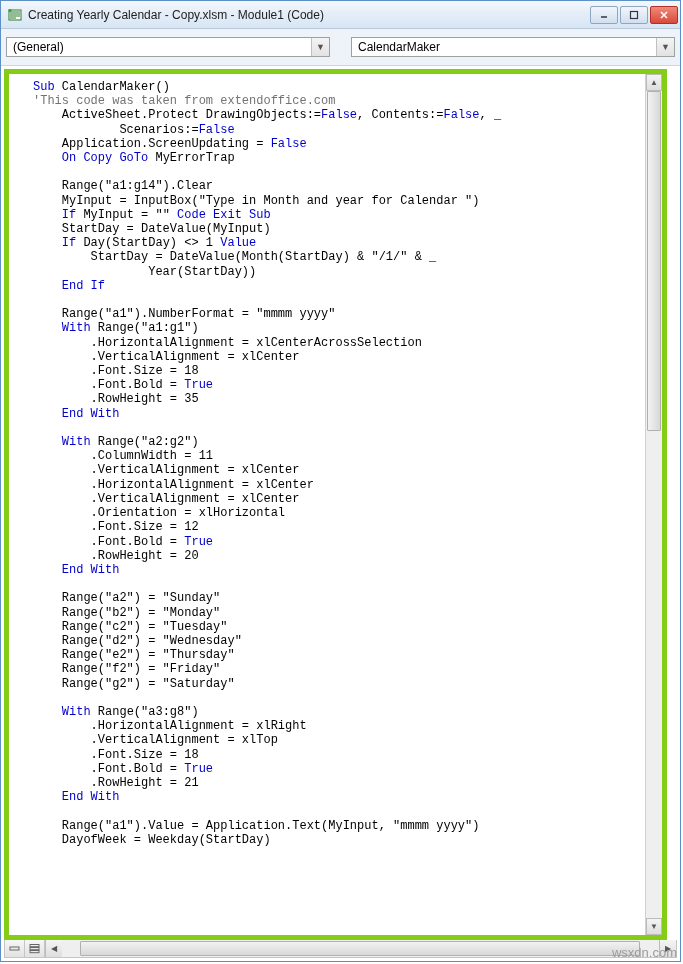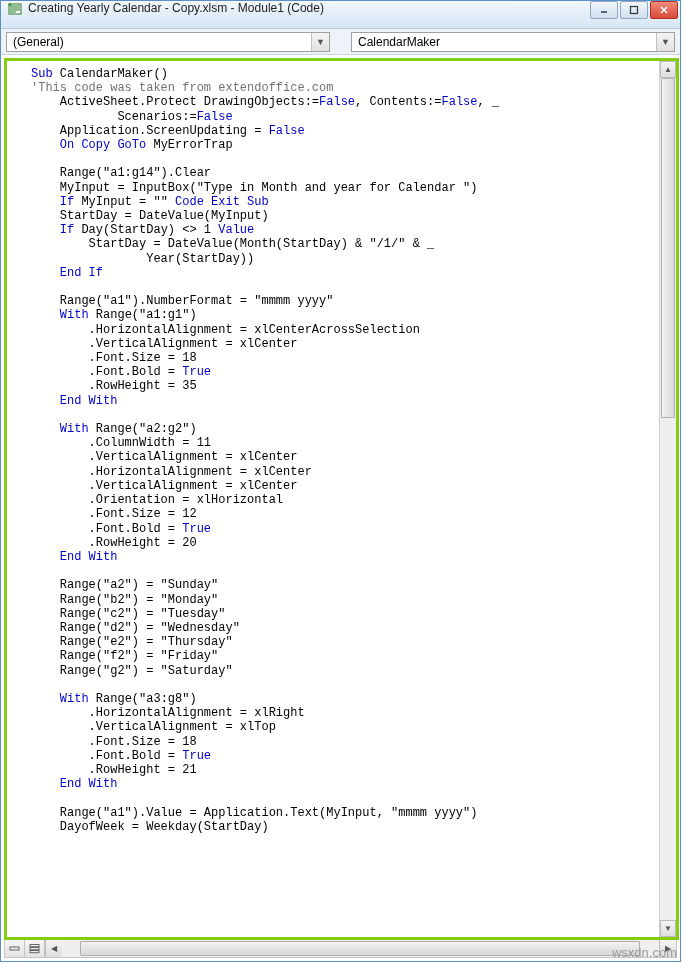--- a/index.html
+++ b/index.html
@@ -20,20 +20,21 @@
     background: #fff;
     display: flex;
     flex-direction: column;
     margin: 0;
   }
   .titlebar {
     height: 28px;
     background: linear-gradient(to bottom, #f4f8fc 0%, #e6eff8 40%, #d7e6f4 100%);
     border-bottom: 1px solid #b8c9dc;
     display: flex;
+    align-items: center;
     padding: 0 2px 0 6px;
     font-size: 12px;
     color: #222;
   }
   .titlebar .ticon {
     width: 16px; height: 16px; margin-right: 5px;
     display: flex; align-items: center; justify-content: center;
   }
   .titlebar .ticon svg { width: 16px; height: 16px; }
   .titlebar .title { flex: 1; }
@@ -47,21 +48,21 @@
     font-size: 10px; color: #334;
   }
   .winbtn.close {
     background: linear-gradient(to bottom, #f08a7a, #d84a3a);
     border-color: #b03024; color: #fff;
   }
   .winbtn svg { width: 10px; height: 10px; }
 
   
   .dropdown-row {
-    height: 26px;
+    height: 37px;
     background: #eef3f9;
     border-bottom: 1px solid #cbd6e4;
     display: flex;
     align-items: center;
     padding: 2px 5px;
     gap: 21px;
   }
   .combo {
     flex: 1;
     height: 20px;
@@ -79,22 +80,22 @@
     border-left: 1px solid #c0c0c0;
     background: linear-gradient(to bottom,#f4f4f4,#e2e2e2);
     display: flex; align-items: center; justify-content: center;
     color: #555; font-size: 9px;
   }
 
   
   .code-wrap {
     flex: 1;
     position: relative;
-    border: 3px solid #84cc16;
-    margin: 3px 1px 0 3px;
+    border: 5px solid #84cc16;
+    margin: 3px 13px 0 3px;
     background: #fff;
     overflow: hidden;
   }
   .code-area {
     position: absolute;
     left: 0; right: 17px; top: 0; bottom: 0;
     padding: 6px 4px 6px 24px;
     font-family: Consolas, "Courier New", monospace;
     font-size: 12px;
     line-height: 14.2px;

